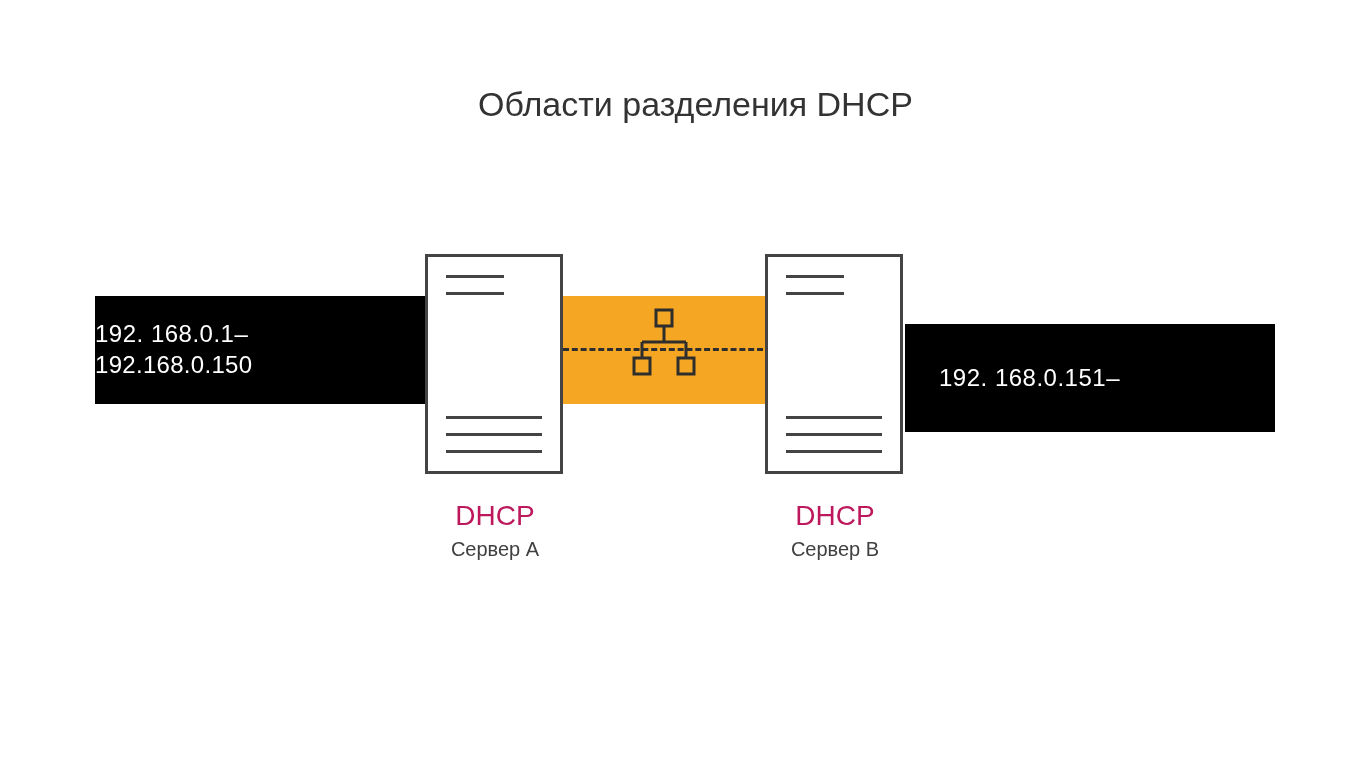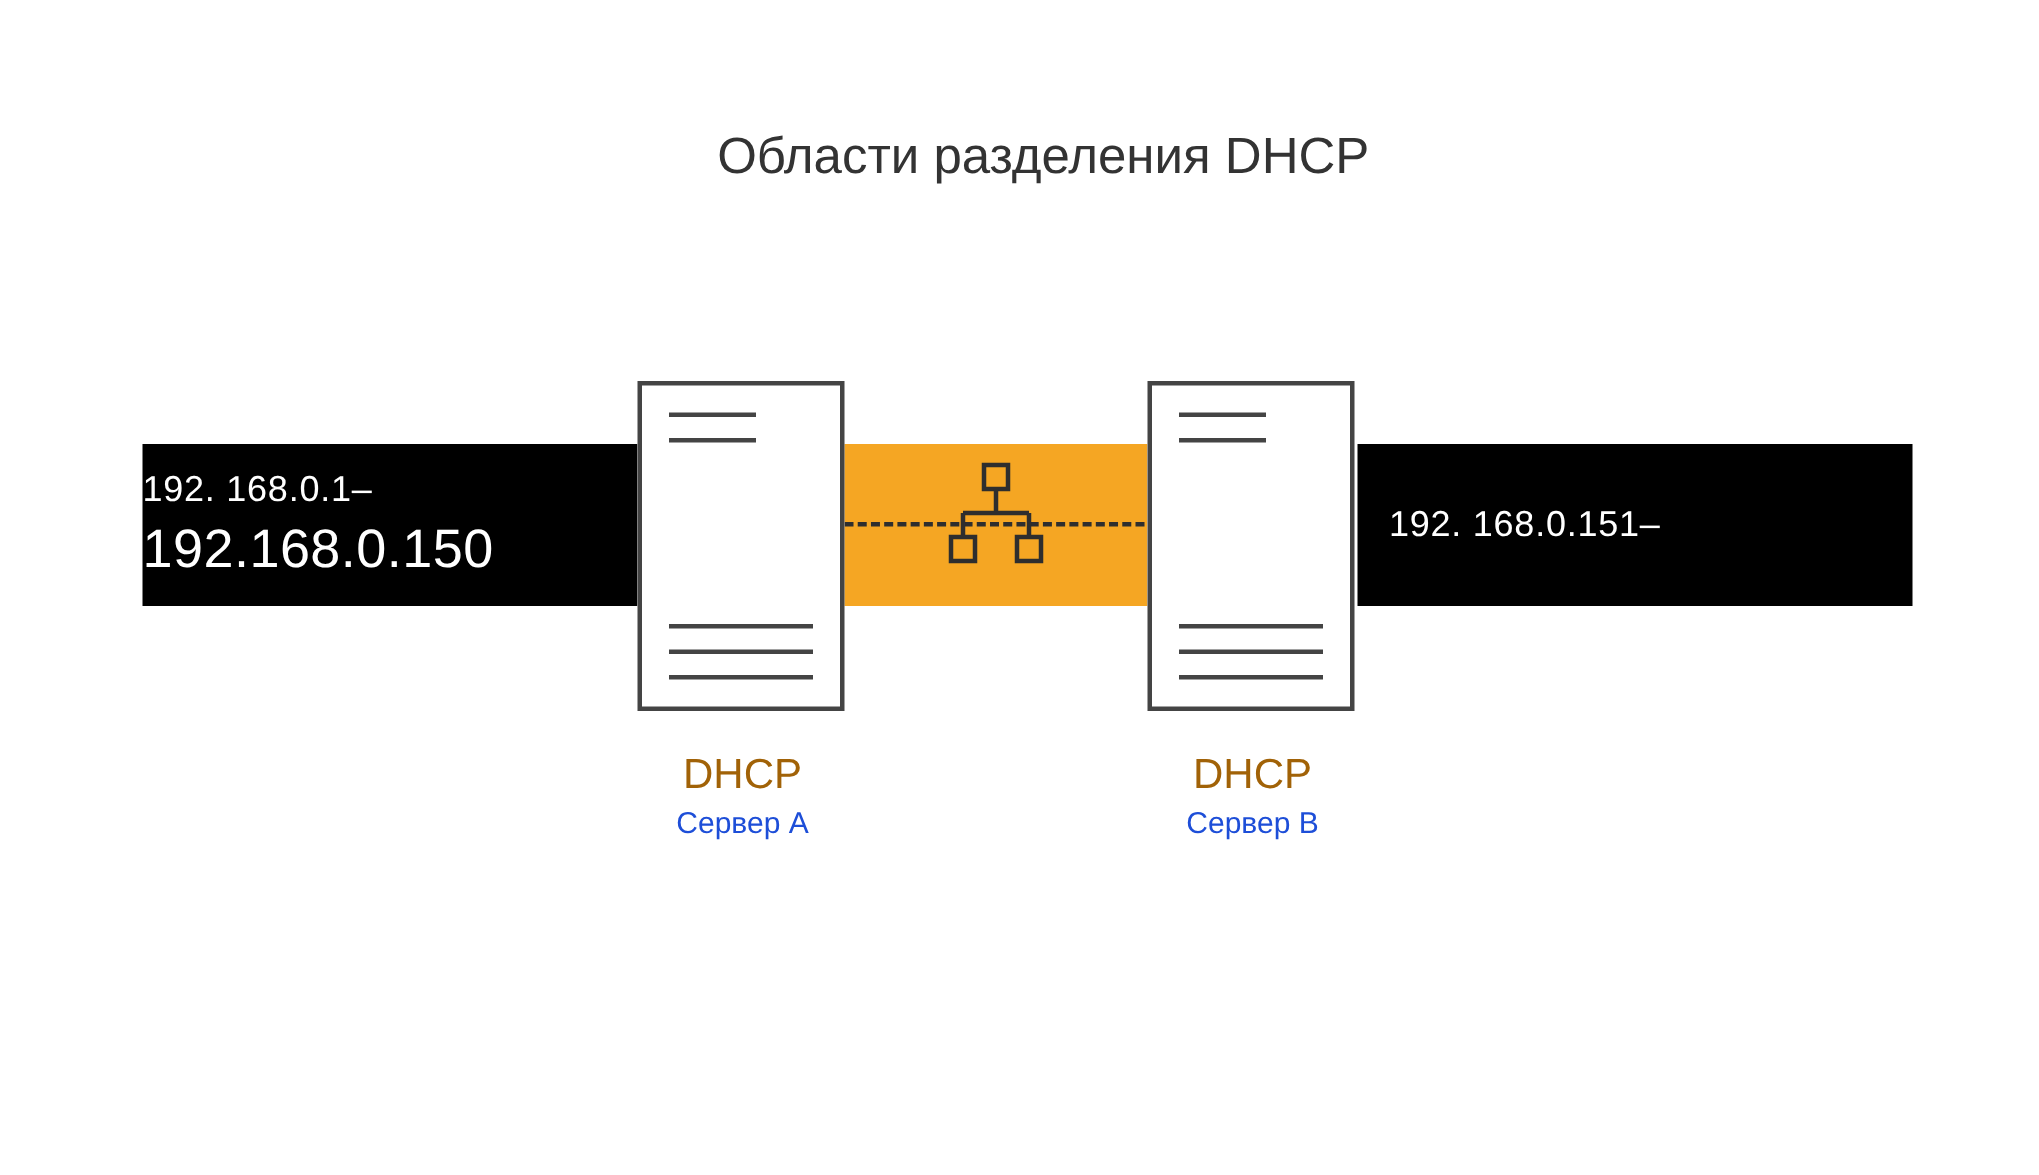--- a/index.html
+++ b/index.html
@@ -42,31 +42,32 @@
   .bar-left {
     left: 95px;
     width: 330px;
     box-sizing: border-box;
     align-items: flex-start;
     text-align: center;
   }
   .bar-right {
     left: 905px;
     width: 370px;
-    padding-left: 21px;
+    padding-left: 34px;
     box-sizing: border-box;
     align-items: flex-start;
+    margin-top: 28px;
   }
   .ip-line1 {
     font-size: 24px;
     line-height: 1.2;
     letter-spacing: 0.5px;
   }
   .ip-line2 {
-    font-size: 36px;
+    font-size: 24px;
     line-height: 1.2;
     margin-top: 2px;
     letter-spacing: 0.3px;
   }
 
   
   .orange-mid {
     position: absolute;
     top: 296px;
     left: 560px;
@@ -129,26 +130,26 @@
   .server-label {
     position: absolute;
     text-align: center;
     width: 180px;
   }
   .label-a { top: 500px; left: 405px; }
   .label-b { top: 500px; left: 745px; }
   .label-line1 {
     font-size: 28px;
     font-weight: 400;
-    color: #a16207;
+    color: #be185d;
   }
   .label-line2 {
     font-size: 20px;
     font-weight: 400;
-    color: #1d4ed8;
+    color: #404040;
     margin-top: 6px;
   }
 </style>
 </head>
 <body>
 
 <div class="canvas">
 
   <div class="title">Области разделения DHCP</div>
 

